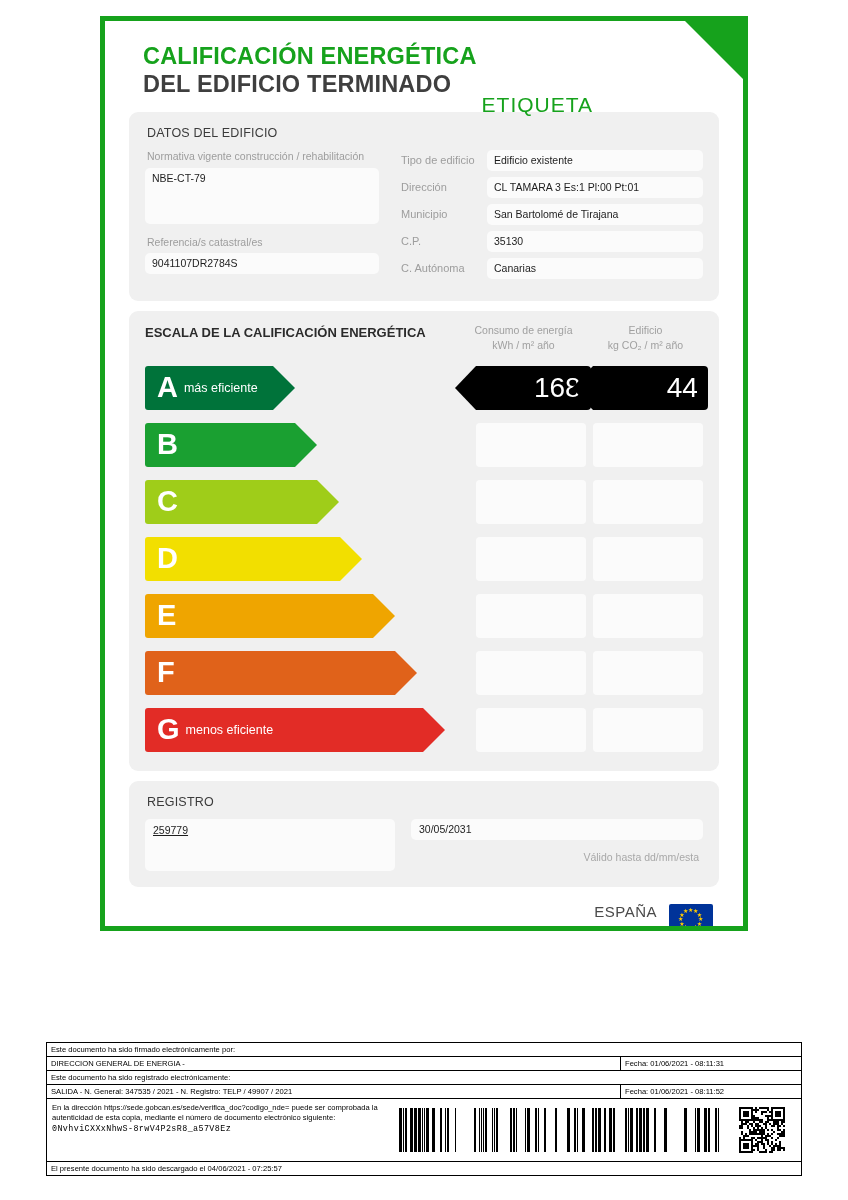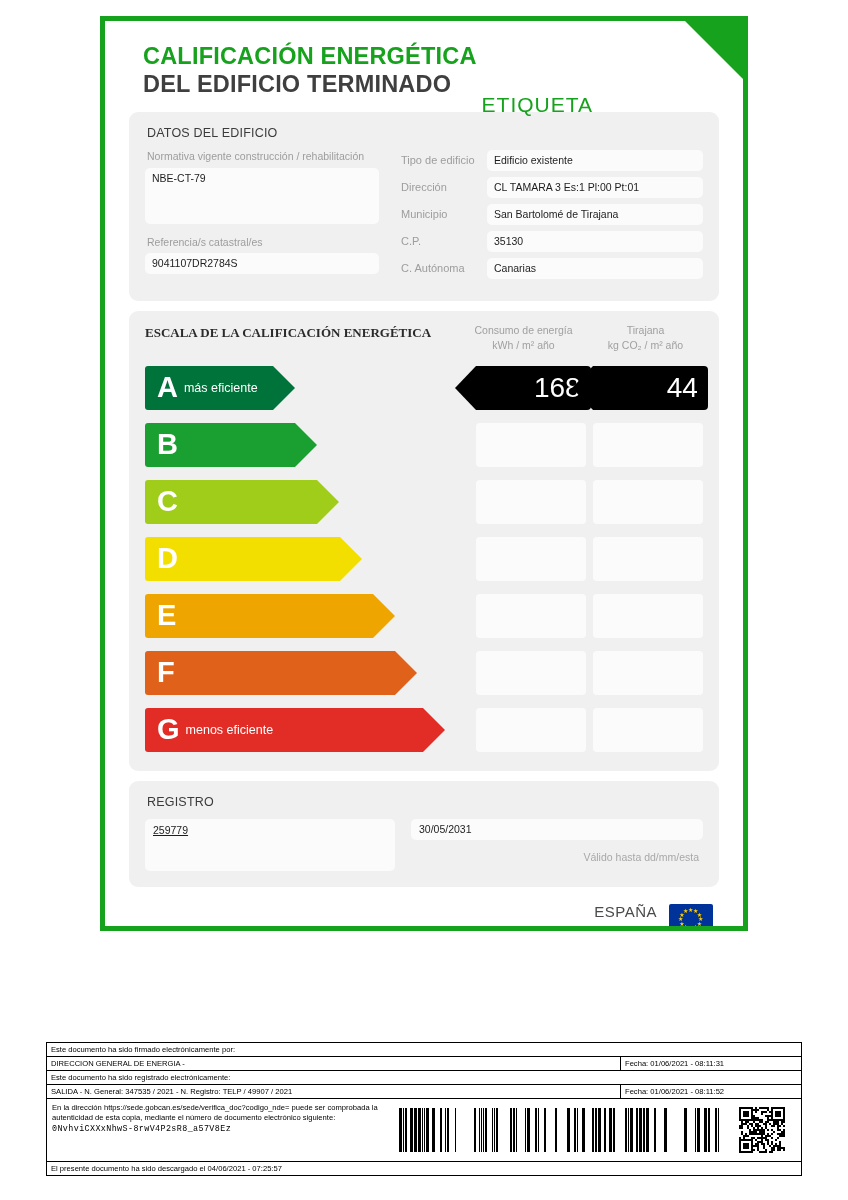--- a/index.html
+++ b/index.html
@@ -38,21 +38,21 @@
     font-size:10.5px;color:#1d1d1d;padding:0 7px;margin-bottom:6px;box-sizing:border-box;
   }
   .fld.big{height:56px;}
   .row2{display:flex;align-items:flex-start;margin-bottom:6px;}
   .row2 .rlbl{width:86px;font-size:11px;color:#9d9d9d;padding-top:4px;text-align:left;}
   .row2 .rfld{flex:1;background:#fbfbfb;border-radius:5px;height:21px;line-height:21px;font-size:10.5px;color:#1d1d1d;padding:0 7px;box-sizing:border-box;}
   .bd-left-inner{padding-right:14px;}
 
   
   .scale-head{display:flex;align-items:flex-start;}
-  .scale-head .st{flex:1;font-weight:bold;font-size:13px;color:#2b2b2b;padding-top:2px;font-family:Liberation Serif, serif;}
+  .scale-head .st{flex:1;font-weight:bold;font-size:13px;color:#2b2b2b;padding-top:2px;}
   .colhead{width:115px;text-align:center;font-size:10.5px;color:#a0a0a0;line-height:1.35;}
   .colhead.second{margin-left:7px;}
 
   .bars{margin-top:10px;}
   .brow{display:flex;align-items:center;height:52px;margin-bottom:5px;}
   .barwrap{width:345px;position:relative;height:44px;}
   .bar{
     position:relative;height:44px;border-radius:3px 0 0 3px;display:flex;align-items:center;
     color:#fff;
   }
@@ -161,21 +161,21 @@
     </div>
 
     <div class="panel" style="margin-top:10px;padding-bottom:10px">
       <div class="scale-head">
         <div class="st">ESCALA DE LA CALIFICACIÓN ENERGÉTICA</div>
         <div class="colhead">
           <span>Consumo de energía</span><br>
           <span>kWh / m² año</span>
         </div>
         <div class="colhead second">
-          <span>Tirajana</span><br>
+          <span>Edificio</span><br>
           <span>kg CO₂ / m² año</span>
         </div>
       </div>
 
       <div class="bars" id="bars">
           <div class="brow">
             <div class="barwrap">
               <div class="bar" style="background: rgb(0, 115, 58); width: 128px;">
                 <span class="letter">A</span>
                 <span class="note">más eficiente</span>

